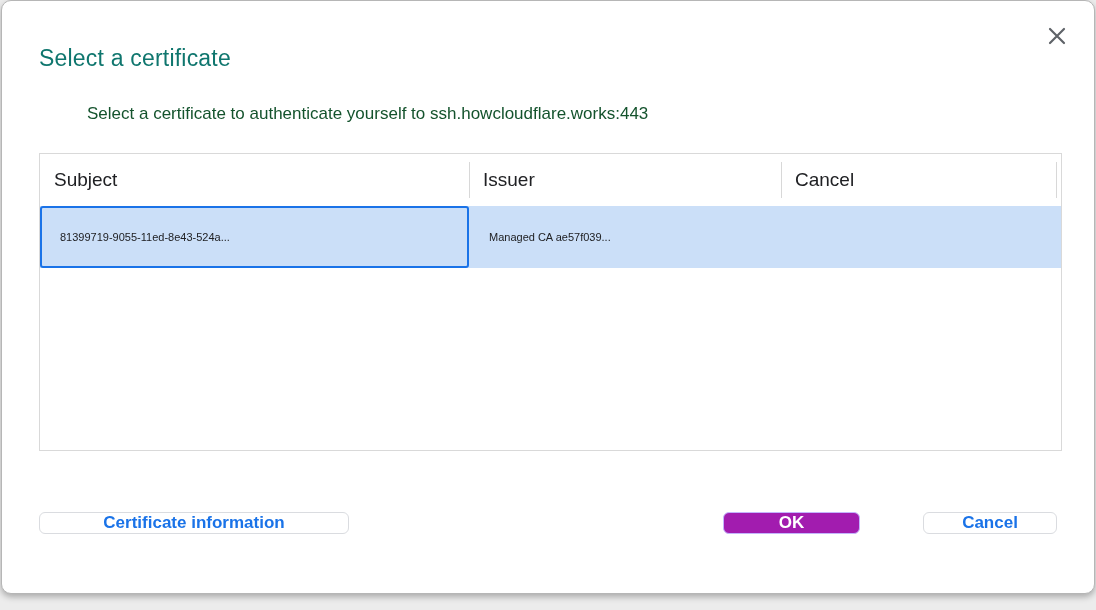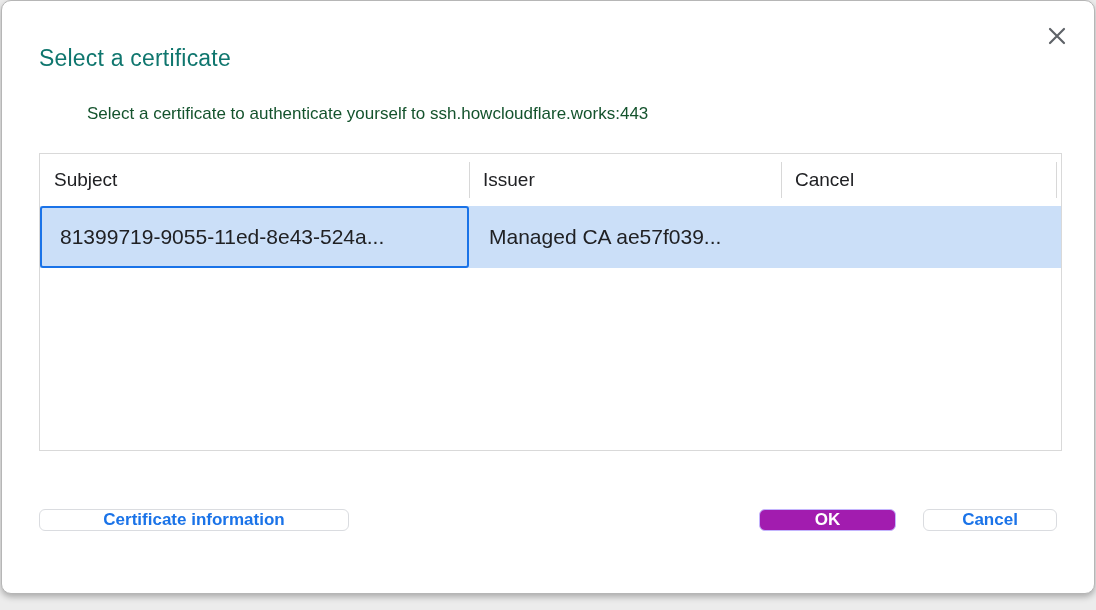--- a/index.html
+++ b/index.html
@@ -76,36 +76,37 @@
     display: grid;
     grid-template-columns: 429px 312px 282px;
     height: 62px;
     background: #cbdff8;
     cursor: pointer;
   }
   .row-cell {
     display: flex;
     align-items: center;
     padding-left: 20px;
-    font-size: 21px;
+    font-size: 11px;
     color: #202124;
     white-space: nowrap;
     overflow: hidden;
   }
   .row-cell.focused {
     border: 2px solid #1a73e8;
     border-radius: 3px;
     padding-left: 18px;
   }
   .button-row {
     position: absolute;
-    left: 37px; right: 37px; top: 508px;
+    left: 37px; right: 37px; top: 495px;
     height: 54px;
     display: flex;
-    align-items: flex-start;
+    align-items: center;
+    gap: 36px;
   }
   .btn {
     font-family: "Liberation Sans", sans-serif;
     font-size: 17px;
     font-weight: 700;
     border-radius: 6px;
     cursor: pointer;
     display: flex;
     align-items: center;
     justify-content: center;

